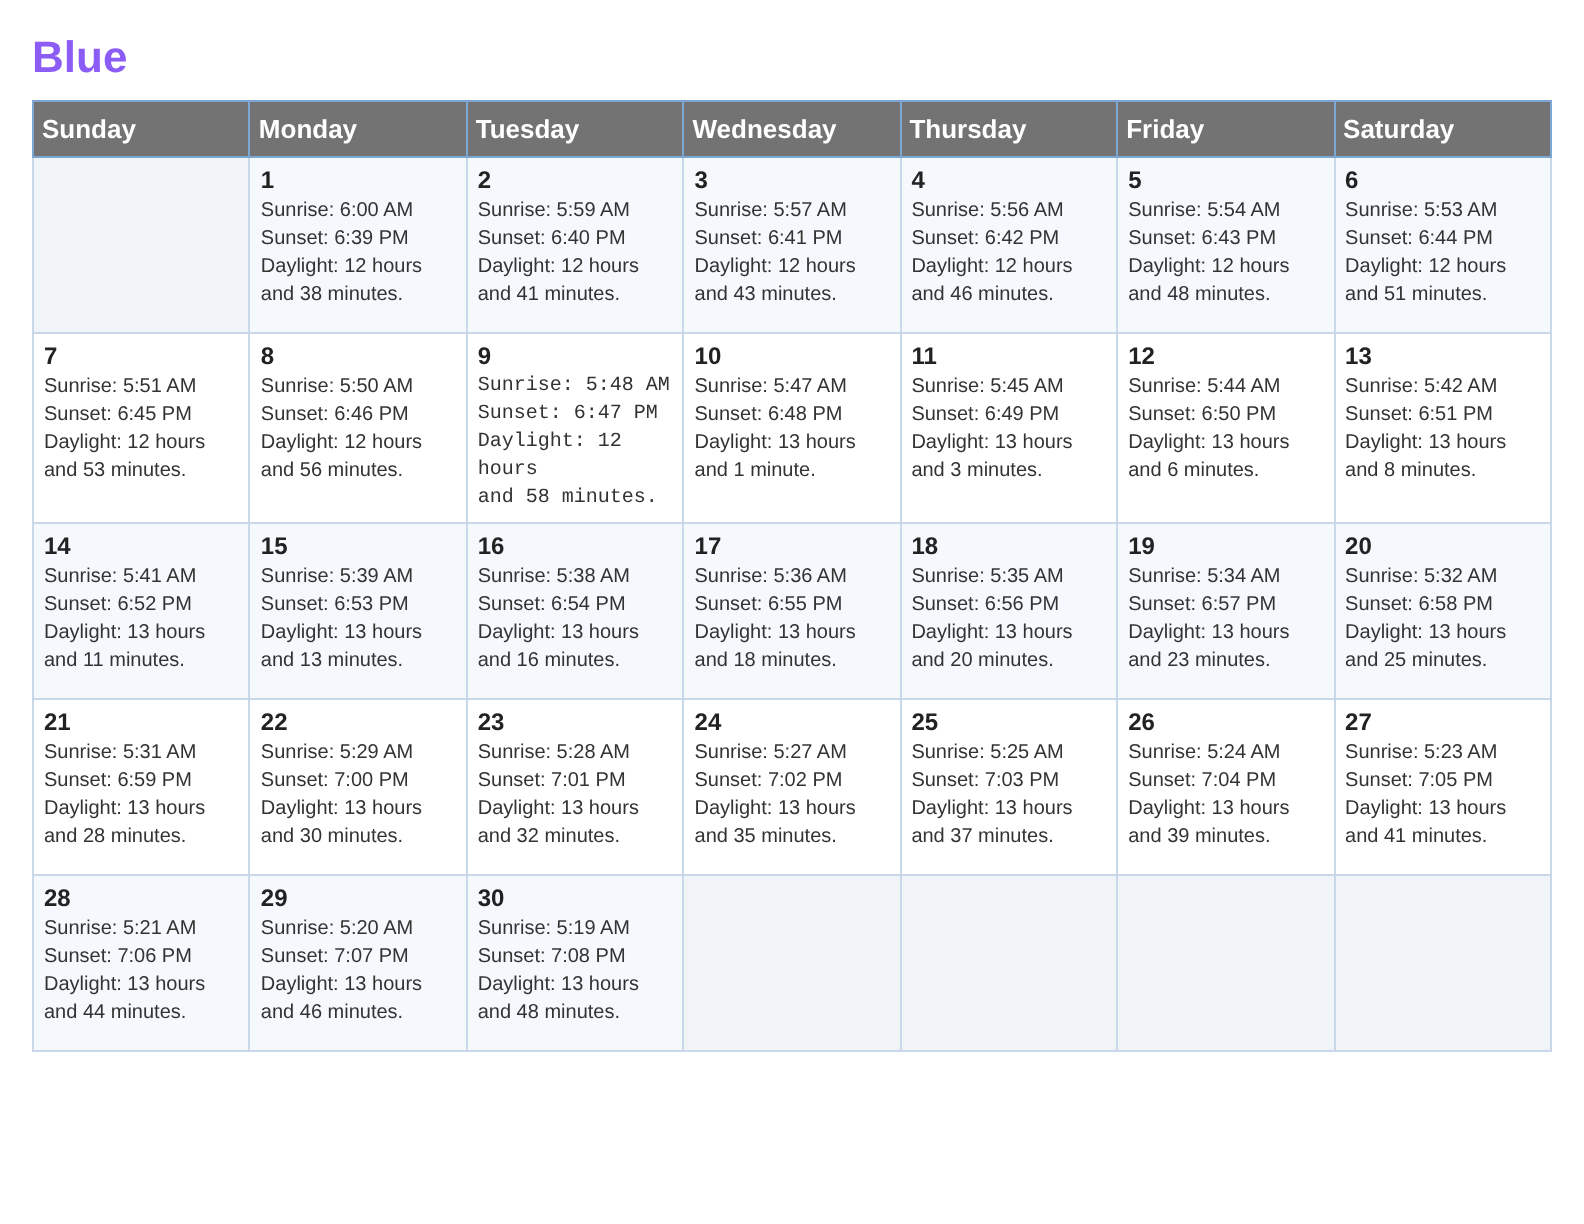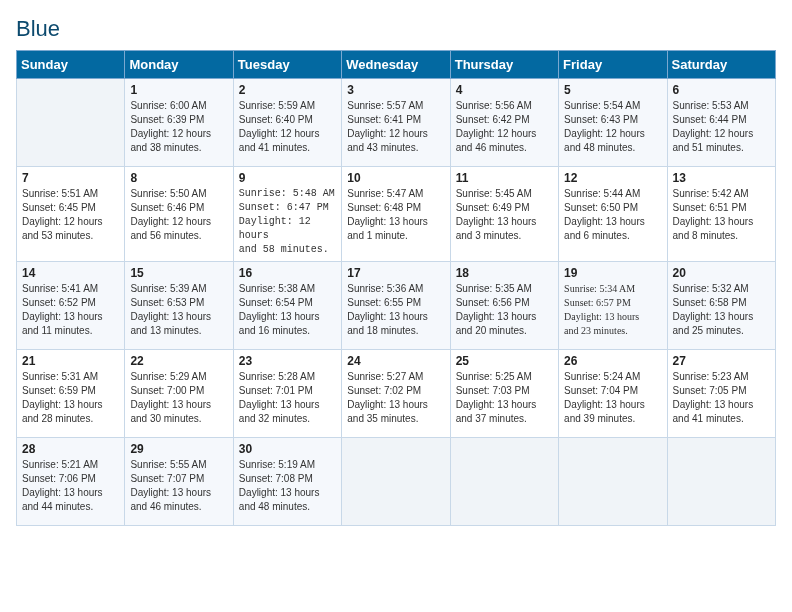--- a/index.html
+++ b/index.html
@@ -34,44 +34,44 @@
     }
     .logo-triangle {
       width: 0;
       height: 0;
       border-left: 12px solid transparent;
       border-right: 0px solid transparent;
       border-bottom: 18px solid #4a90c8;
       margin-right: 2px;
     }
     .logo-blue-text {
-      color: #0c4a6e;
+      color: #8b5cf6;
       font-size: 22px;
-      font-weight: normal;
+      font-weight: bold;
     }
     .title-area {
       text-align: right;
     }
     .month-title {
       font-size: 36px;
       font-weight: bold;
       color: #1a3a5c;
     }
     .location-title {
       font-size: 18px;
       color: #1a3a5c;
       font-weight: normal;
     }
     table {
       width: 100%;
       border-collapse: collapse;
       table-layout: fixed;
     }
     thead tr th {
-      background: #0369a1;
+      background: #737373;
       color: #fff;
       font-size: 13px;
       font-weight: bold;
       padding: 6px 4px;
       text-align: left;
       border: 1px solid #7aa8d0;
     }
     tbody tr td {
       border: 1px solid #c8d8e8;
       vertical-align: top;
@@ -256,21 +256,21 @@
         </td>
         <td>
           <span class="day-number">18</span>
           <div class="day-info" style="white-space: pre-line;">Sunrise: 5:35 AM
 Sunset: 6:56 PM
 Daylight: 13 hours
 and 20 minutes.</div>
         </td>
         <td>
           <span class="day-number">19</span>
-          <div class="day-info" style="white-space: pre-line; font-family: Liberation Serif, serif;">Sunrise: 5:34 AM
+          <div class="day-info" style="white-space: pre-line;">Sunrise: 5:34 AM
 Sunset: 6:57 PM
 Daylight: 13 hours
 and 23 minutes.</div>
         </td>
         <td>
           <span class="day-number">20</span>
           <div class="day-info" style="white-space: pre-line;">Sunrise: 5:32 AM
 Sunset: 6:58 PM
 Daylight: 13 hours
 and 25 minutes.</div>
@@ -330,21 +330,21 @@
       <tr>
         <td>
           <span class="day-number">28</span>
           <div class="day-info" style="white-space: pre-line;">Sunrise: 5:21 AM
 Sunset: 7:06 PM
 Daylight: 13 hours
 and 44 minutes.</div>
         </td>
         <td>
           <span class="day-number">29</span>
-          <div class="day-info" style="white-space: pre-line;">Sunrise: 5:55 AM
+          <div class="day-info" style="white-space: pre-line;">Sunrise: 5:20 AM
 Sunset: 7:07 PM
 Daylight: 13 hours
 and 46 minutes.</div>
         </td>
         <td>
           <span class="day-number">30</span>
           <div class="day-info" style="white-space: pre-line;">Sunrise: 5:19 AM
 Sunset: 7:08 PM
 Daylight: 13 hours
 and 48 minutes.</div>

